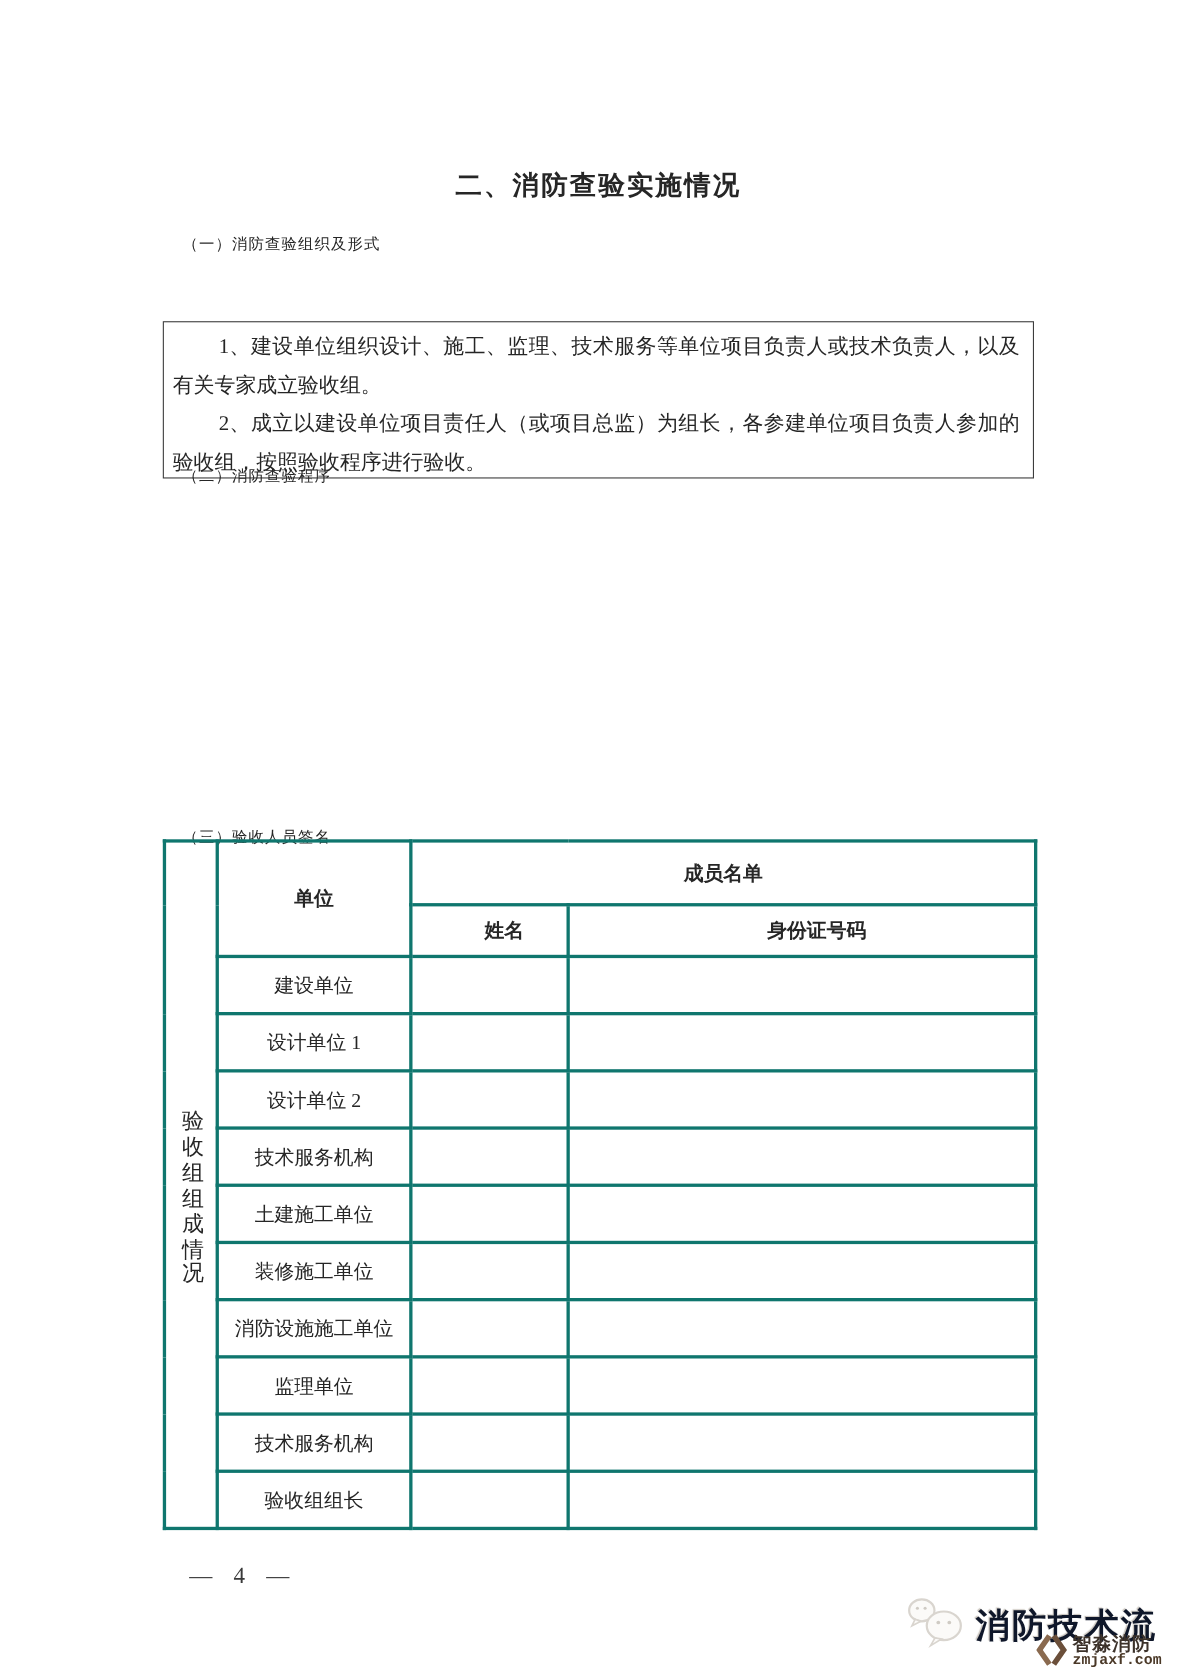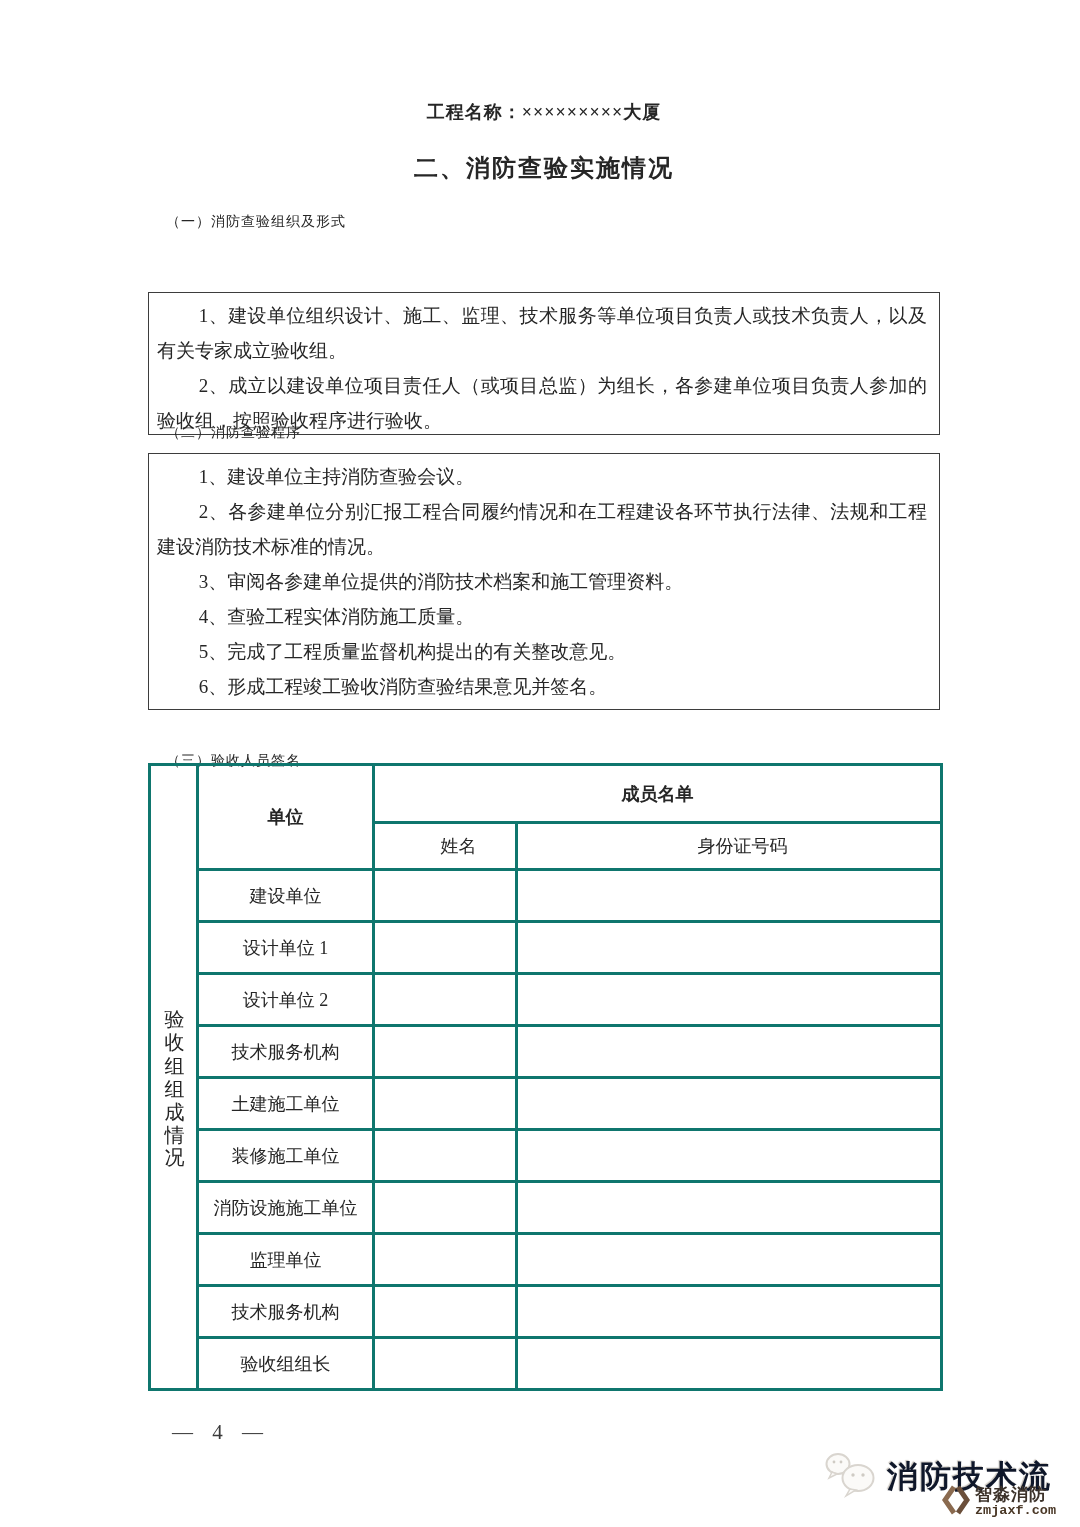--- a/index.html
+++ b/index.html
@@ -52,21 +52,21 @@
     border: 3px solid #0f766e;
     text-align: center; vertical-align: middle;
     padding: 0;
   }
   table.sig-table { border: 2px solid #3d3d3d; }
   .col-group { width: 48px; }
   .col-unit  { width: 176px; }
   .col-name  { width: 143px; }
   .col-id    { width: 425px; }
   .hr1 th { height: 58px; font-weight: bold; }
-  .hr2 th { height: 47px; font-weight: normal; padding-left: 27px; }
+  .hr2 th { height: 47px; font-weight: bold; padding-left: 27px; }
   .sig-table tbody tr.body-row td { height: 52px; }
   .group-cell { vertical-align: middle; }
   .vert-label {
     display: inline-block;
     writing-mode: vertical-lr;
     text-orientation: upright;
     font-size: 20px;
     letter-spacing: 23px;
     line-height: 48px;
   }
@@ -100,41 +100,32 @@
   .brand-url {
     font-size: 13.5px; font-weight: bold; color: #4a3827;
     font-family: "Liberation Mono", "DejaVu Sans Mono", monospace;
   }
 </style>
 </head>
 <body>
 
 <div class="page">
 
-  <div class="project-line">工程名称：×××××××××大厦</div>
 
   <div class="doc-title">二、消防查验实施情况</div>
 
   <div class="sec-heading sec1-h">（一）消防查验组织及形式</div>
 
   <div class="text-box box1">
     <p>1、建设单位组织设计、施工、监理、技术服务等单位项目负责人或技术负责人，以及有关专家成立验收组。</p>
       <p>2、成立以建设单位项目责任人（或项目总监）为组长，各参建单位项目负责人参加的验收组，按照验收程序进行验收。</p>
   </div>
 
   <div class="sec-heading sec2-h">（二）消防查验程序</div>
 
-  <div class="text-box box2">
-    <p>1、建设单位主持消防查验会议。</p>
-      <p>2、各参建单位分别汇报工程合同履约情况和在工程建设各环节执行法律、法规和工程建设消防技术标准的情况。</p>
-      <p>3、审阅各参建单位提供的消防技术档案和施工管理资料。</p>
-      <p>4、查验工程实体消防施工质量。</p>
-      <p>5、完成了工程质量监督机构提出的有关整改意见。</p>
-      <p>6、形成工程竣工验收消防查验结果意见并签名。</p>
-  </div>
 
   <div class="sec-heading sec3-h">（三）验收人员签名</div>
 
   <table class="sig-table">
     <colgroup>
       <col class="col-group">
         <col class="col-unit">
         <col class="col-name">
         <col class="col-id">
     </colgroup>

